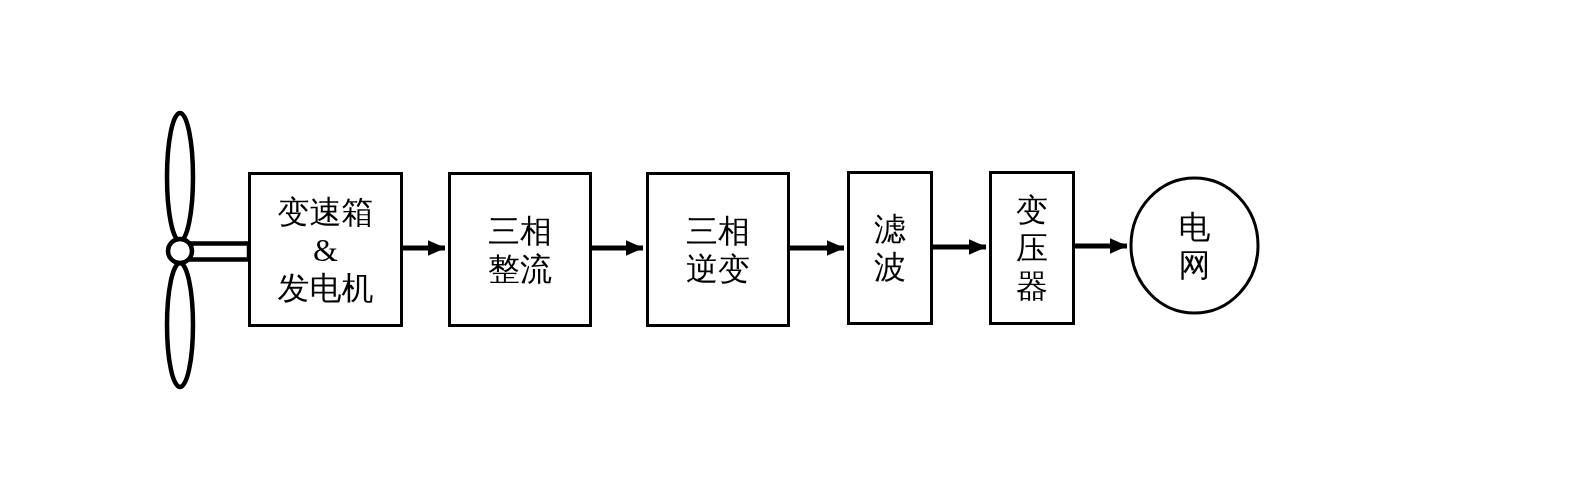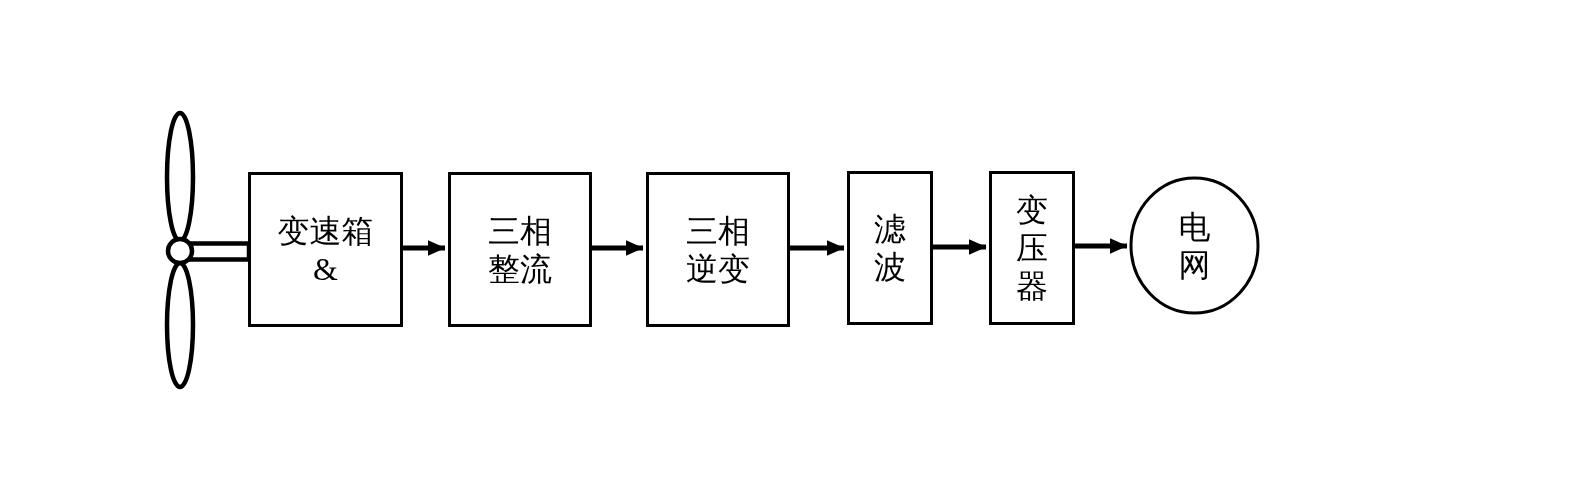--- a/index.html
+++ b/index.html
@@ -77,20 +77,21 @@
     <line x1="790" y1="248" x2="844" y2="248" stroke="#000000" stroke-width="5" marker-end="url(#arrowhead)"></line>
     <line x1="933" y1="247" x2="986" y2="247" stroke="#000000" stroke-width="5" marker-end="url(#arrowhead)"></line>
     <line x1="1075" y1="246" x2="1127" y2="246" stroke="#000000" stroke-width="5" marker-end="url(#arrowhead)"></line>
 
     <ellipse cx="1194.5" cy="245.5" rx="63.5" ry="67.5" fill="#ffffff" stroke="#000000" stroke-width="3"></ellipse>
   </svg>
 
   <div class="node node-gearbox">
     <span>变速箱</span>
     <span>&amp;</span>
+    <span>发电机</span>
   </div>
 
   <div class="node node-rectifier">
     <span>三相</span>
     <span>整流</span>
   </div>
 
   <div class="node node-inverter">
     <span>三相</span>
     <span>逆变</span>

